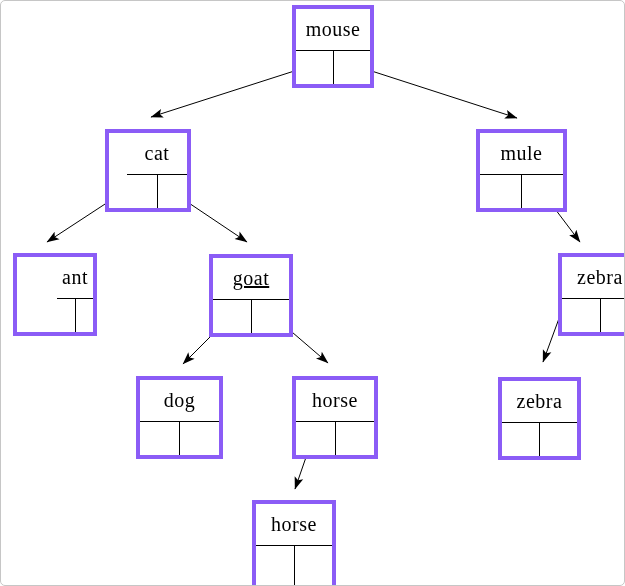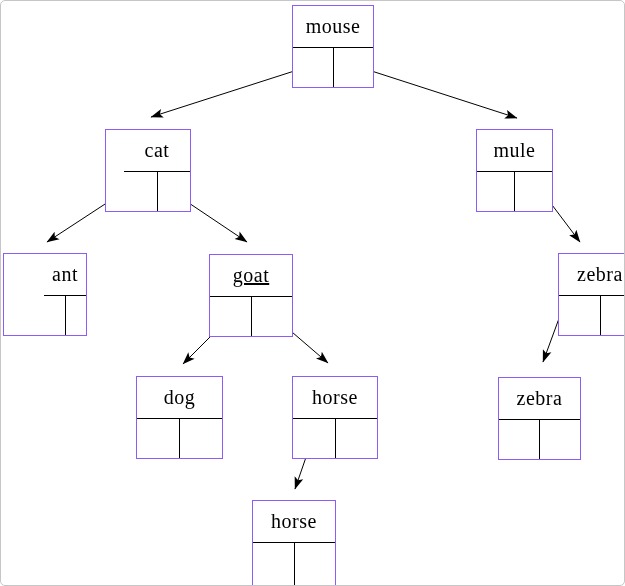--- a/index.html
+++ b/index.html
@@ -23,21 +23,21 @@
     left: 0;
     top: 0;
     width: 625px;
     height: 586px;
   }
   .node {
     position: absolute;
     width: 84px;
     height: 83px;
     box-sizing: border-box;
-    border: 1px solid #8b5cf6;
+    border: 4px solid #8b5cf6;
     background: #ffffff;
     display: flex;
     flex-direction: column;
   }
   .node .label {
     flex: 0 0 41px;
     border-bottom: 1px solid #000000;
     display: flex;
     align-items: center;
     justify-content: center;
@@ -87,29 +87,29 @@
   </div>
 
   <div class="node" style="left:104px; top:128px; width:86px;padding-left:18px;">
     <div class="label">cat</div>
     <div class="cells">
       <div class="cell left"></div>
       <div class="cell right"></div>
     </div>
   </div>
 
-  <div class="node" style="left:475px; top:128px; width:77px;justify-content:space-between;">
+  <div class="node" style="left:475px; top:128px; width:91px;justify-content:space-between;">
     <div class="label">mule</div>
     <div class="cells">
       <div class="cell left"></div>
       <div class="cell right"></div>
     </div>
   </div>
 
-  <div class="node" style="left:2px; top:252px;padding-left:40px;">
+  <div class="node" style="left:12px; top:252px;padding-left:40px;">
     <div class="label">ant</div>
     <div class="cells">
       <div class="cell left"></div>
       <div class="cell right"></div>
     </div>
   </div>
 
   <div class="node" style="left:208px; top:253px;text-decoration:underline;">
     <div class="label">goat</div>
     <div class="cells">

